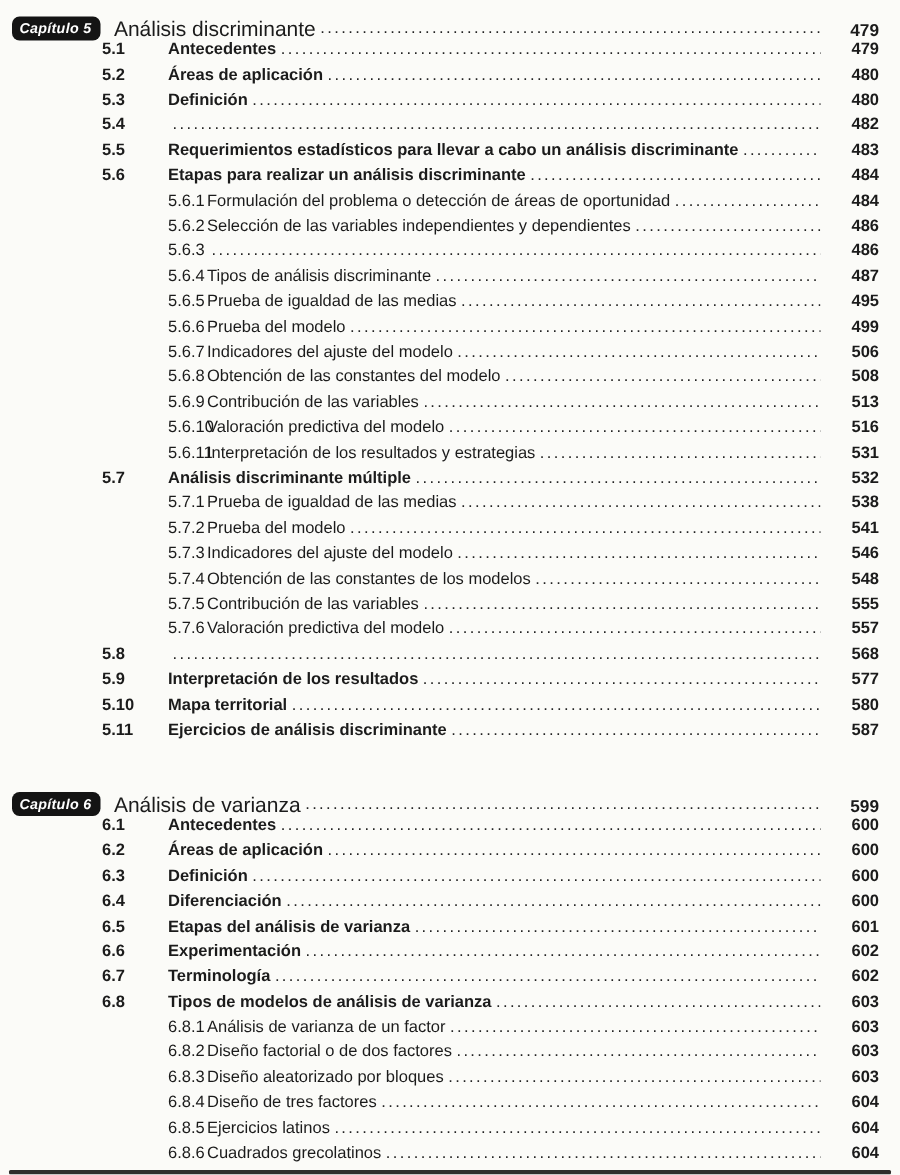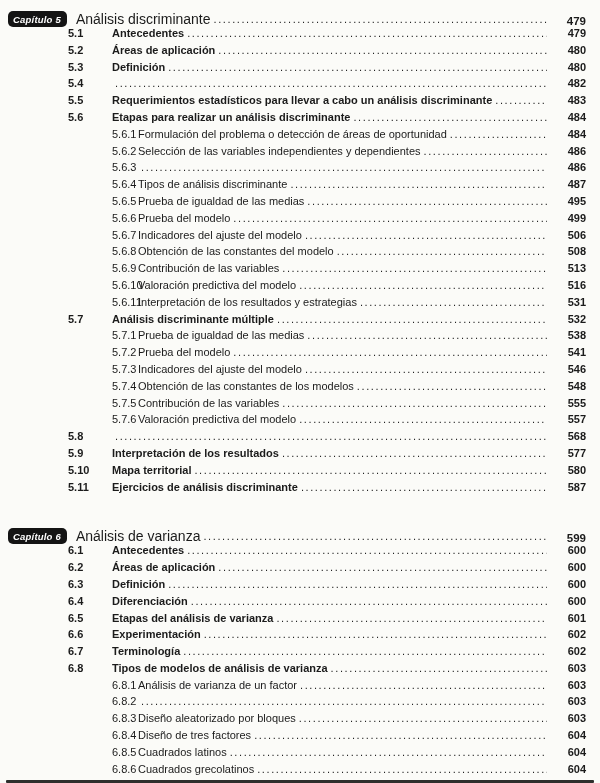--- a/index.html
+++ b/index.html
@@ -362,41 +362,42 @@
 
   <div class="row level-2">
     <span class="num">6.8.1</span>
     <span class="title">Análisis de varianza de un factor</span>
     <span class="leader"></span>
     <span class="pg">603</span>
   </div>
 
   <div class="row level-2">
     <span class="num">6.8.2</span>
+    <span class="title">Diseño factorial o de dos factores</span>
     <span class="leader"></span>
     <span class="pg">603</span>
   </div>
 
   <div class="row level-2">
     <span class="num">6.8.3</span>
     <span class="title">Diseño aleatorizado por bloques</span>
     <span class="leader"></span>
     <span class="pg">603</span>
   </div>
 
   <div class="row level-2">
     <span class="num">6.8.4</span>
     <span class="title">Diseño de tres factores</span>
     <span class="leader"></span>
     <span class="pg">604</span>
   </div>
 
   <div class="row level-2">
     <span class="num">6.8.5</span>
-    <span class="title">Cuadrados latinos</span>
+    <span class="title">Ejercicios latinos</span>
     <span class="leader"></span>
     <span class="pg">604</span>
   </div>
 
   <div class="row level-2">
     <span class="num">6.8.6</span>
     <span class="title">Cuadrados grecolatinos</span>
     <span class="leader"></span>
     <span class="pg">604</span>
   </div>

